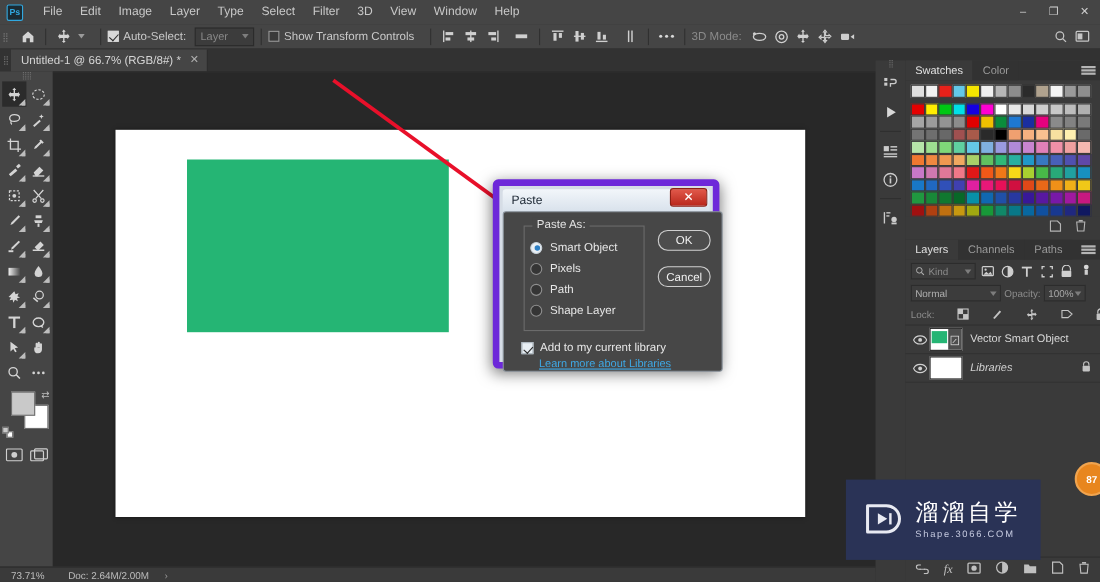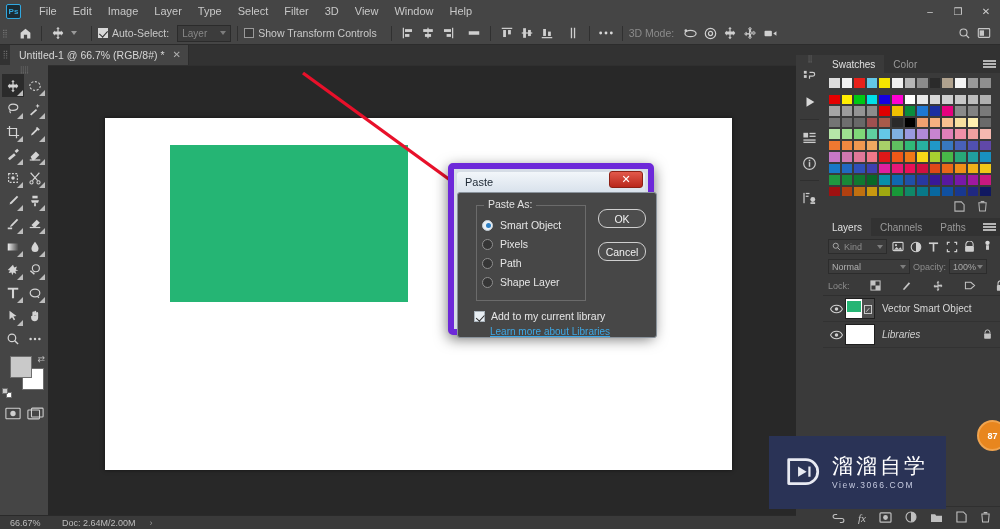--- a/index.html
+++ b/index.html
@@ -643,21 +643,21 @@
     <div class="page">
       <div class="greenrect" style="background: rgb(37, 181, 116);"></div>
     </div>
     <svg class="arrow-svg" viewBox="0 0 748 455">
       <line id="arrLine" x1="255" y1="8" x2="424" y2="131" stroke="#e8102a" stroke-width="3.4"></line>
       <polygon id="arrHead" points="432,136 412,124 414,135 404,142" fill="#e8102a"></polygon>
     </svg>
   </div>
 
   <div class="statusbar">
-    <span class="st-zoom">66.67%</span>
+    <span class="st-zoom">73.71%</span>
     <span class="st-doc">Doc: 2.64M/2.00M</span>
     <span class="st-arrow">›</span>
   </div>
 
   <div class="rail">
     <div class="rail-grip">⣿</div>
     <div class="rail-btn">
       <svg width="15" height="15" viewBox="0 0 16 16">
           <rect x="2" y="2" width="3" height="3" fill="#cbcbcb"></rect>
           <rect x="2" y="6.5" width="3" height="3" fill="#cbcbcb"></rect>
@@ -1060,21 +1060,21 @@
   </div>
 
   <div class="watermark">
     <svg class="wm-logo" viewBox="0 0 48 48">
       <path d="M9 9h20a14 14 0 010 28H9z" fill="none" stroke="#e8eaf2" stroke-width="3.2" stroke-linejoin="round"></path>
       <polygon points="20,17 30,23 20,29" fill="#e8eaf2"></polygon>
       <rect x="32" y="17" width="2.6" height="12" fill="#e8eaf2"></rect>
     </svg>
     <div class="wm-txt">
       <span class="wm-cn">溜溜自学</span>
-      <span class="wm-en">View.3066.COM</span>
+      <span class="wm-en">Shape.3066.COM</span>
     </div>
   </div>
   <div class="badge">87</div>
 
   <div class="dialog">
     <div class="dlg-title">
       <span class="t">Paste</span>
       <div class="dlg-close">✕</div>
     </div>
     <div class="dlg-body">

